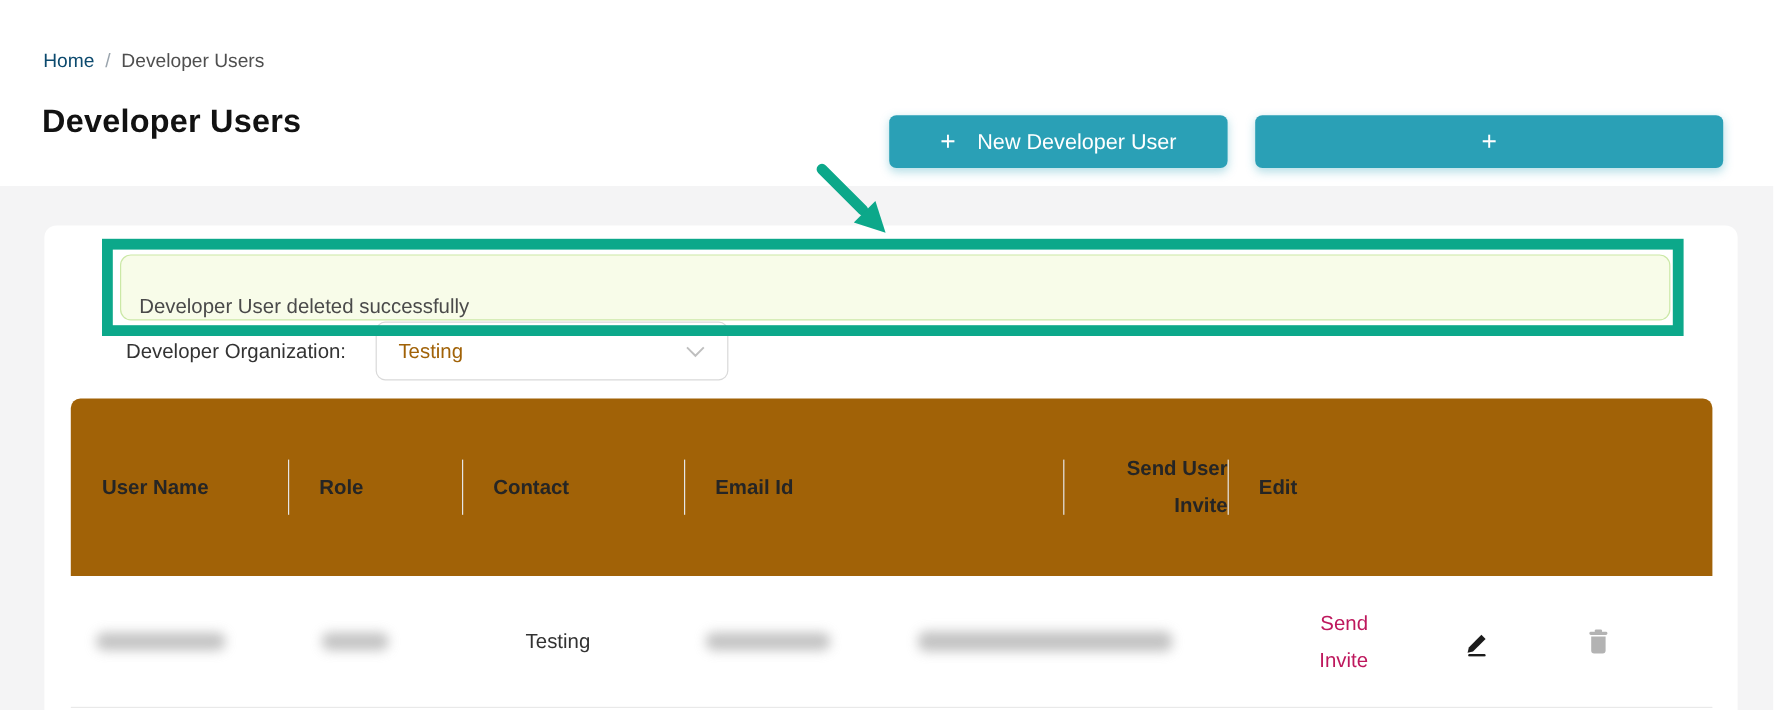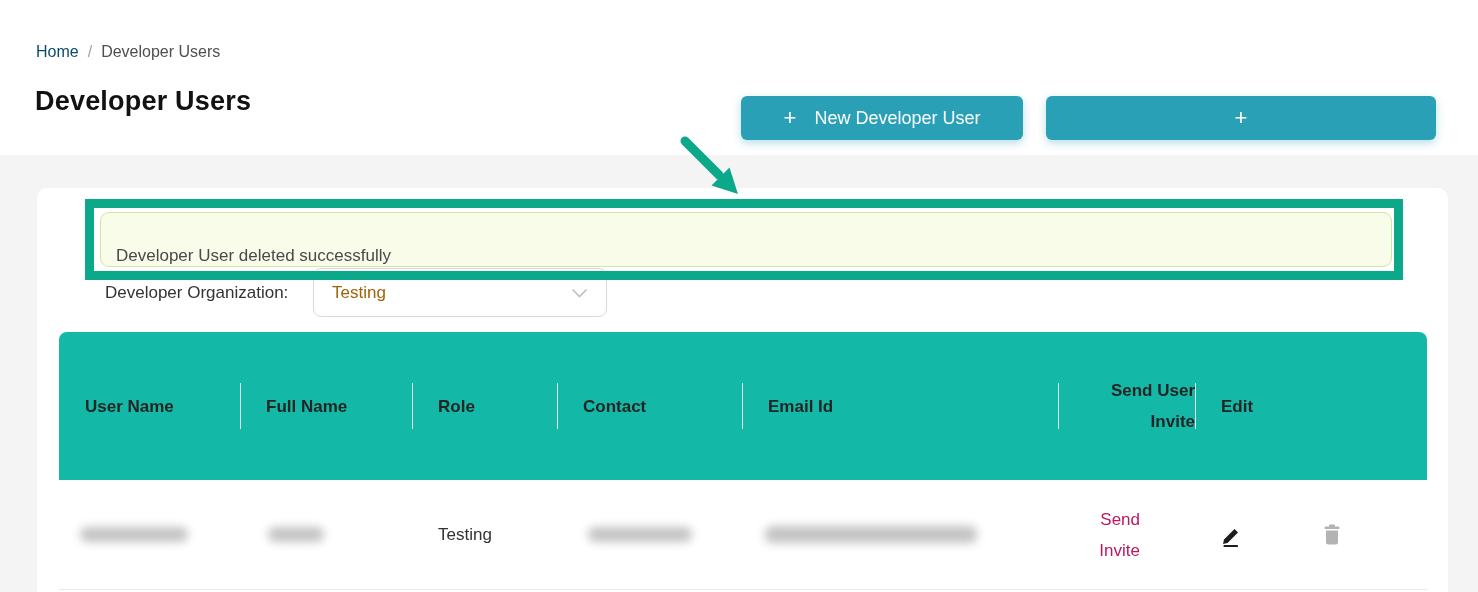--- a/index.html
+++ b/index.html
@@ -53,21 +53,21 @@
     position:absolute; left:276px; top:80px; width:294px; height:49px;
     background:#ffffff; border:1px solid #d9d9d9; border-radius:8px;
     display:flex; align-items:center; cursor:pointer; z-index:1;
   }
   .dropdown .value { padding-left:18px; font-size:17px; color:#a16207; }
   .dropdown .chev { position:absolute; right:18px; top:19px; }
 
   
   .table { position:absolute; left:22px; top:144px; width:1368px; }
   .thead {
-    display:flex; height:148px; background:#14b8a6; border-radius:8px 8px 0 0;
+    display:flex; height:148px; background:#a16207; border-radius:8px 8px 0 0;
     align-items:center;
   }
   .th {
     position:relative; height:100%; display:flex; align-items:center;
     font-size:17px; font-weight:700; color:#252525; padding-left:26px;
     line-height:31px;
   }
   .th + .th::before {
     content:""; position:absolute; left:0; top:50%; transform:translateY(-50%);
     width:1px; height:46px; background:#e6e6e7;
@@ -133,21 +133,20 @@
     <div class="dropdown">
       <span class="value">Testing</span>
       <svg class="chev" width="17" height="11" viewBox="0 0 17 11">
         <polyline points="1.5,1.5 8.5,8.5 15.5,1.5" fill="none" stroke="#bfbfbf" stroke-width="1.6"></polyline>
       </svg>
     </div>
 
     <div class="table">
       <div class="thead">
         <div class="th c1">User Name</div>
-        <div class="th c2">Full Name</div>
         <div class="th c3">Role</div>
         <div class="th c4">Contact</div>
         <div class="th c5">Email Id</div>
         <div class="th c6">Send User Invite</div>
         <div class="th c7">Edit</div>
       </div>
 
       <div class="trow">
         <div class="td c1">
           <span class="redacted r-user"></span>

